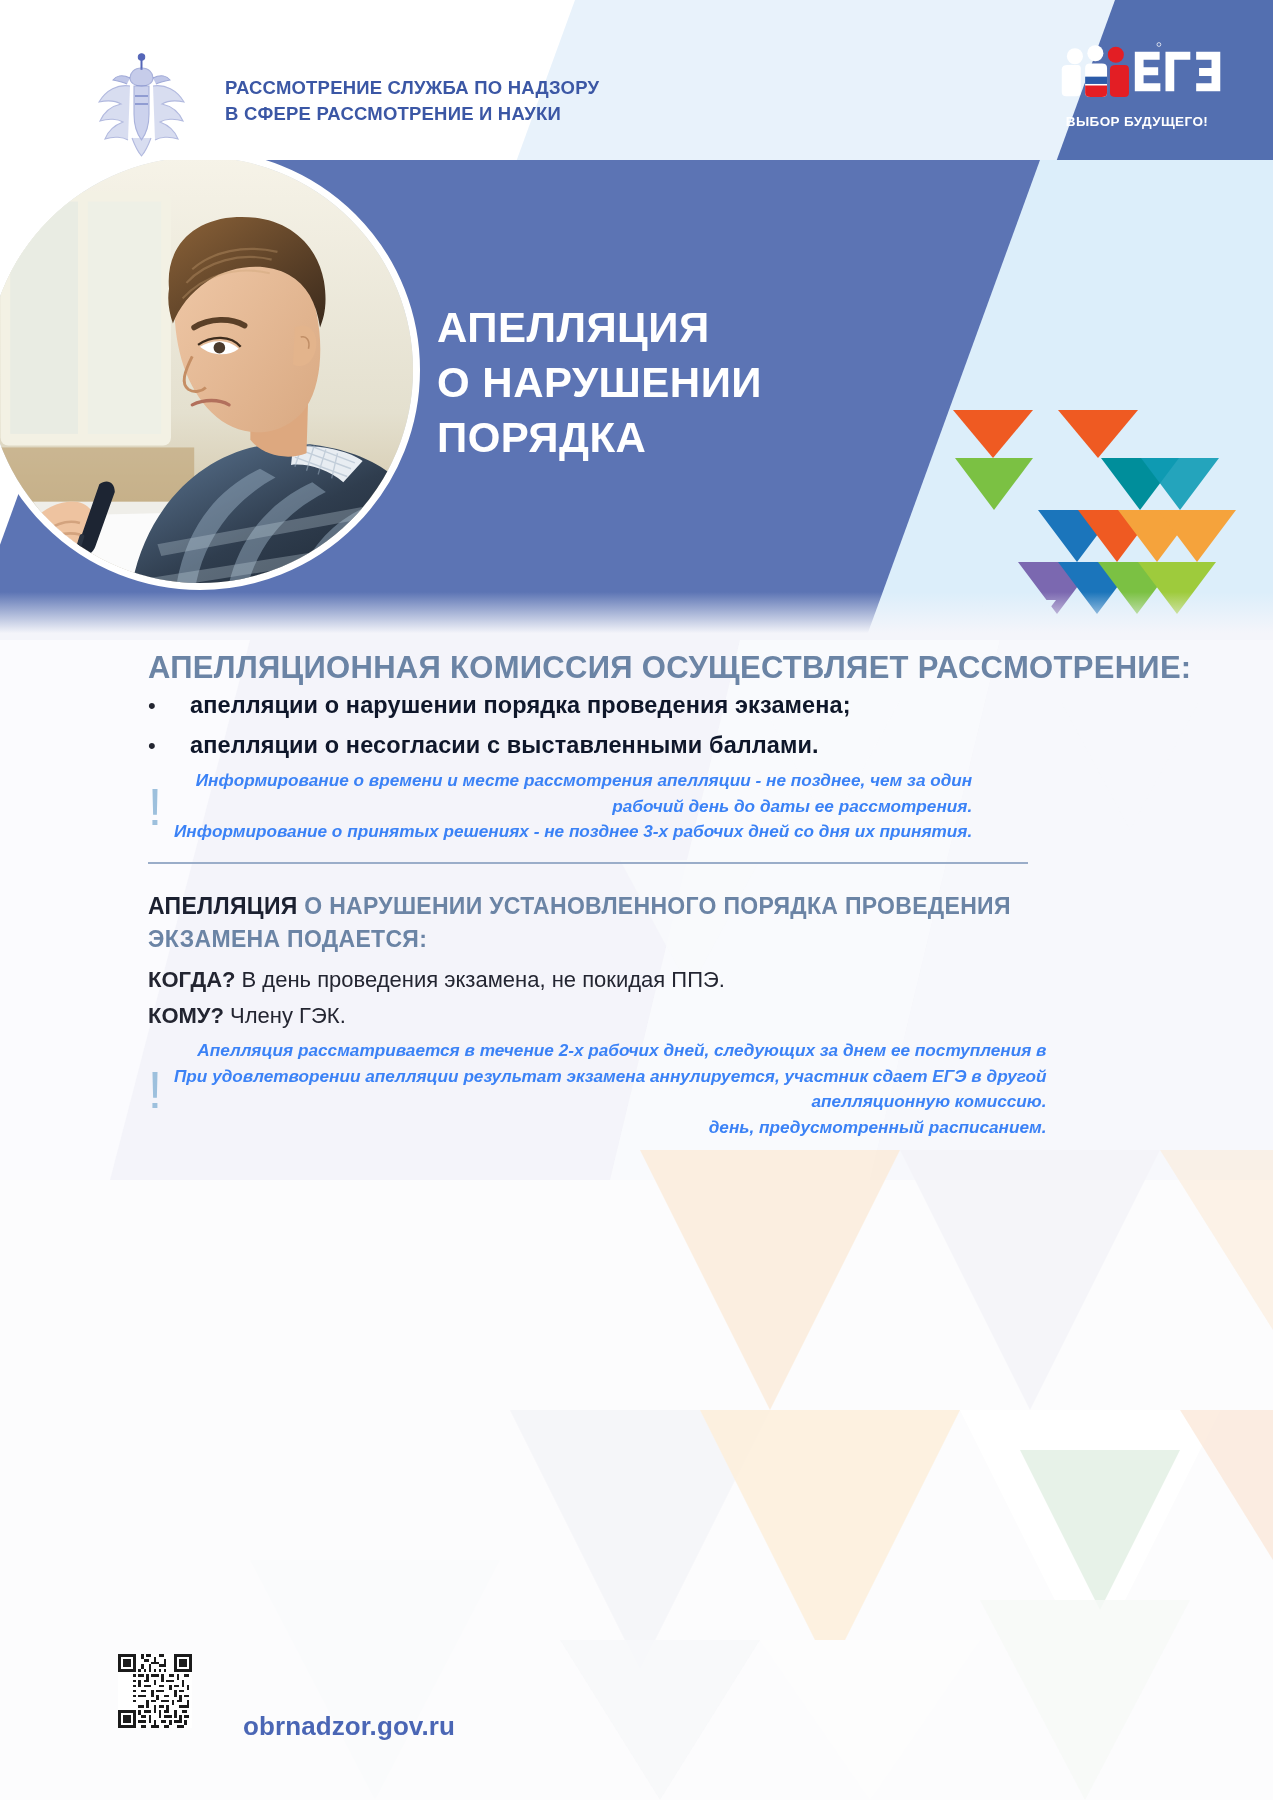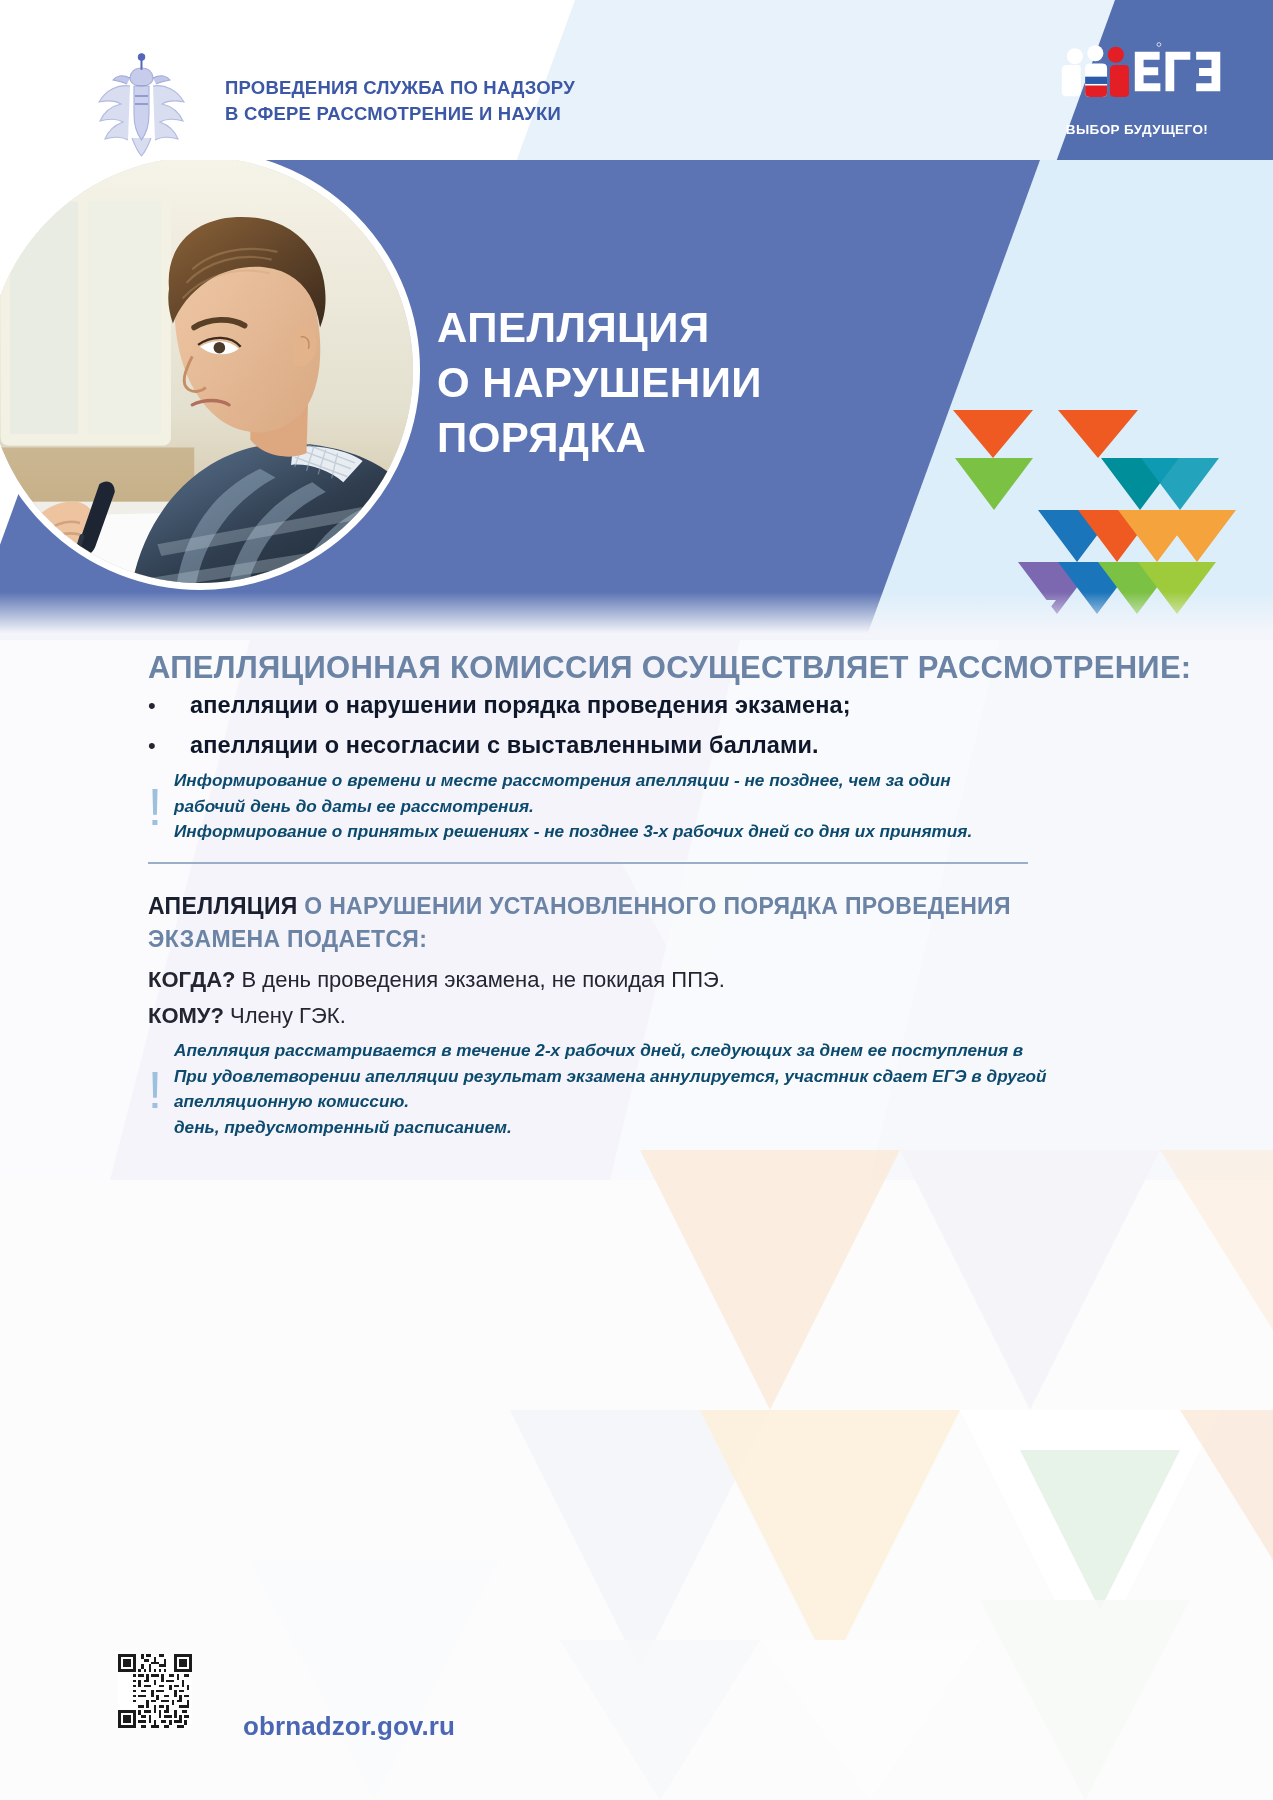--- a/index.html
+++ b/index.html
@@ -50,21 +50,21 @@
     font-size: 18.5px; font-weight: 700; letter-spacing: .2px;
     line-height: 26px;
   }
 
   .ege-logo {
     position: absolute; right: 52px; top: 40px;
     width: 168px; text-align: center;
   }
   .ege-mark { display: block; height: 66px; }
   .ege-tag {
-    display: block; margin-top: 16px;
+    display: block; margin-top: 8px;
     color: #ffffff; font-size: 13.5px; font-weight: 700;
     letter-spacing: .4px;
   }
 
   
   .hero {
     position: absolute; top: 160px; left: 0;
     width: 1273px; height: 480px;
     overflow: hidden;
   }
@@ -146,22 +146,22 @@
     position: absolute;
     display: flex; align-items: center;
   }
   .note-bang {
     flex: none; width: 30px;
     color: #9dc0dd; font-size: 52px; font-weight: 400;
     line-height: 1; text-align: center;
     margin-right: 4px; margin-top: 2px;
   }
   .note-body {
-    color: #0c4a6e; font-size: 17.2px; font-style: italic;
-    font-weight: 600; line-height: 25.5px;
+    color: #3b82f6; font-size: 17.2px; font-style: italic;
+    font-weight: 600; line-height: 25.5px; text-align: right;
   }
   .note-body p { white-space: nowrap; }
 
   .divider {
     position: absolute; left: 148px; top: 222px;
     width: 880px; height: 2px; background: #9aadc9;
   }
 
   .sub-heading {
     position: absolute; left: 148px; top: 250px;
@@ -218,21 +218,21 @@
 
           <path d="M40 34 L40 62 C40 74 43 82 47.5 88 C52 82 55 74 55 62 L55 34 Z" fill="#9aa6dc" opacity=".5"></path>
           <path d="M41 44 L54 44 M41 52 L54 52"></path>
 
           <path d="M38 86 C41 94 44 100 47.5 104 C51 100 54 94 57 86" fill="#aab4e0" opacity=".45"></path>
         </g>
       </svg>
     </div>
 
     <div class="hdr-text">
-      <div>ПРОВЕДЕНИЯ СЛУЖБА ПО НАДЗОРУ</div>
+      <div>РАССМОТРЕНИЕ СЛУЖБА ПО НАДЗОРУ</div>
       <div>В СФЕРЕ РАССМОТРЕНИЕ И НАУКИ</div>
     </div>
 
     <div class="ege-logo">
       <svg class="ege-mark" viewBox="0 0 230 90" width="168" height="66" aria-hidden="true">
 
         <circle cx="145" cy="6" r="2.6" fill="none" stroke="#ffffff" stroke-width="1"></circle>
 
         <circle cx="30" cy="22" r="11" fill="#ffffff"></circle>
         <circle cx="58" cy="18" r="11" fill="#ffffff"></circle>

